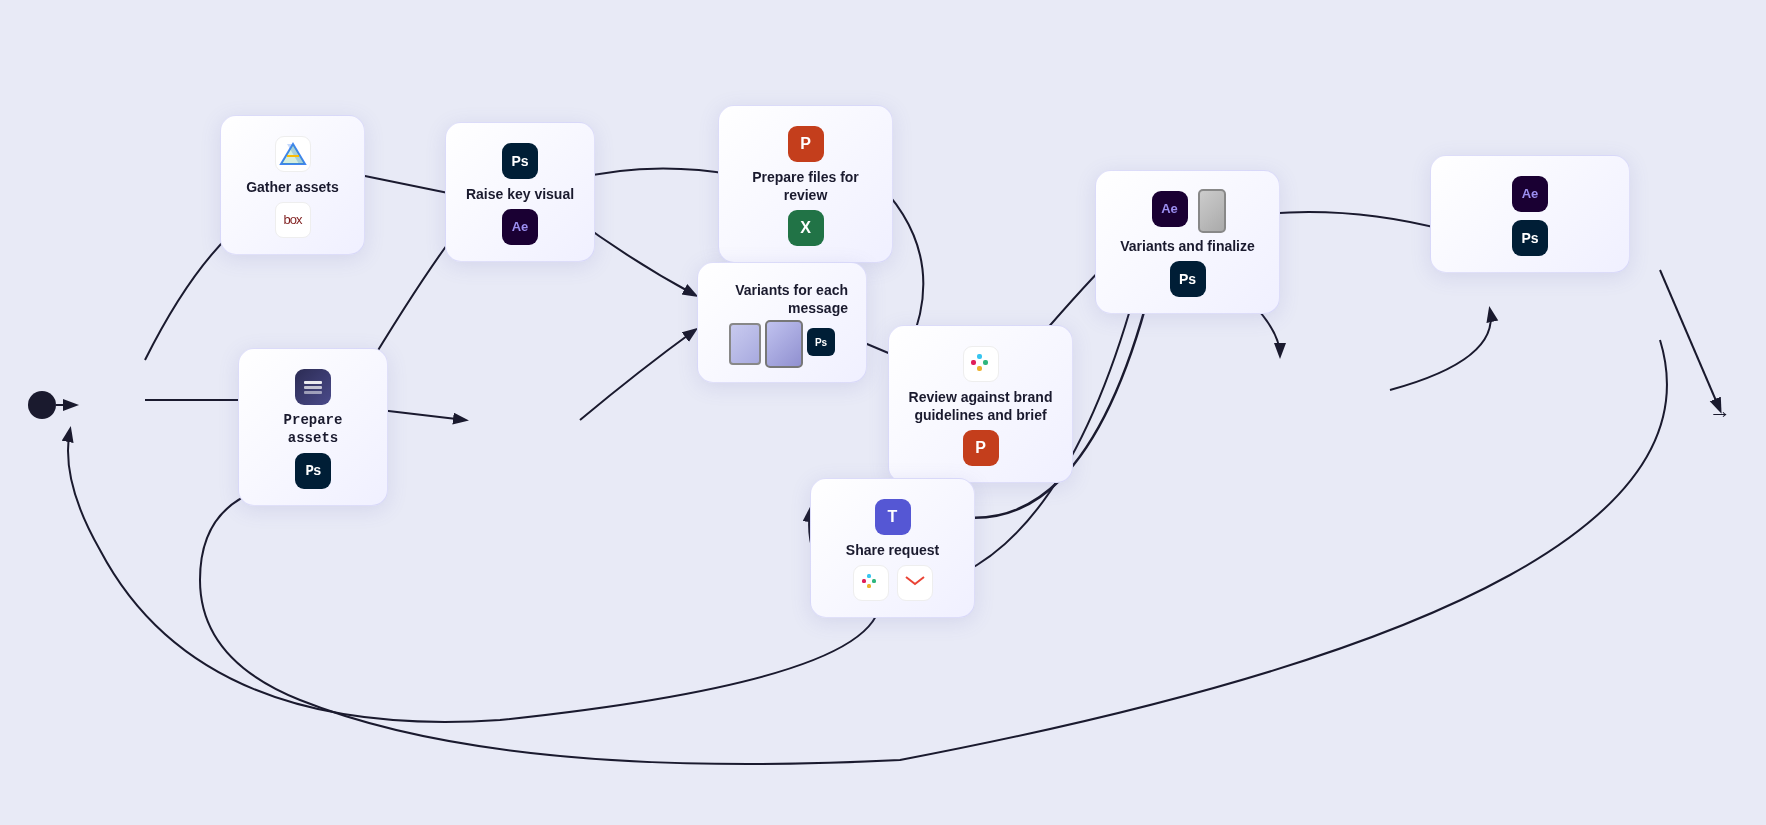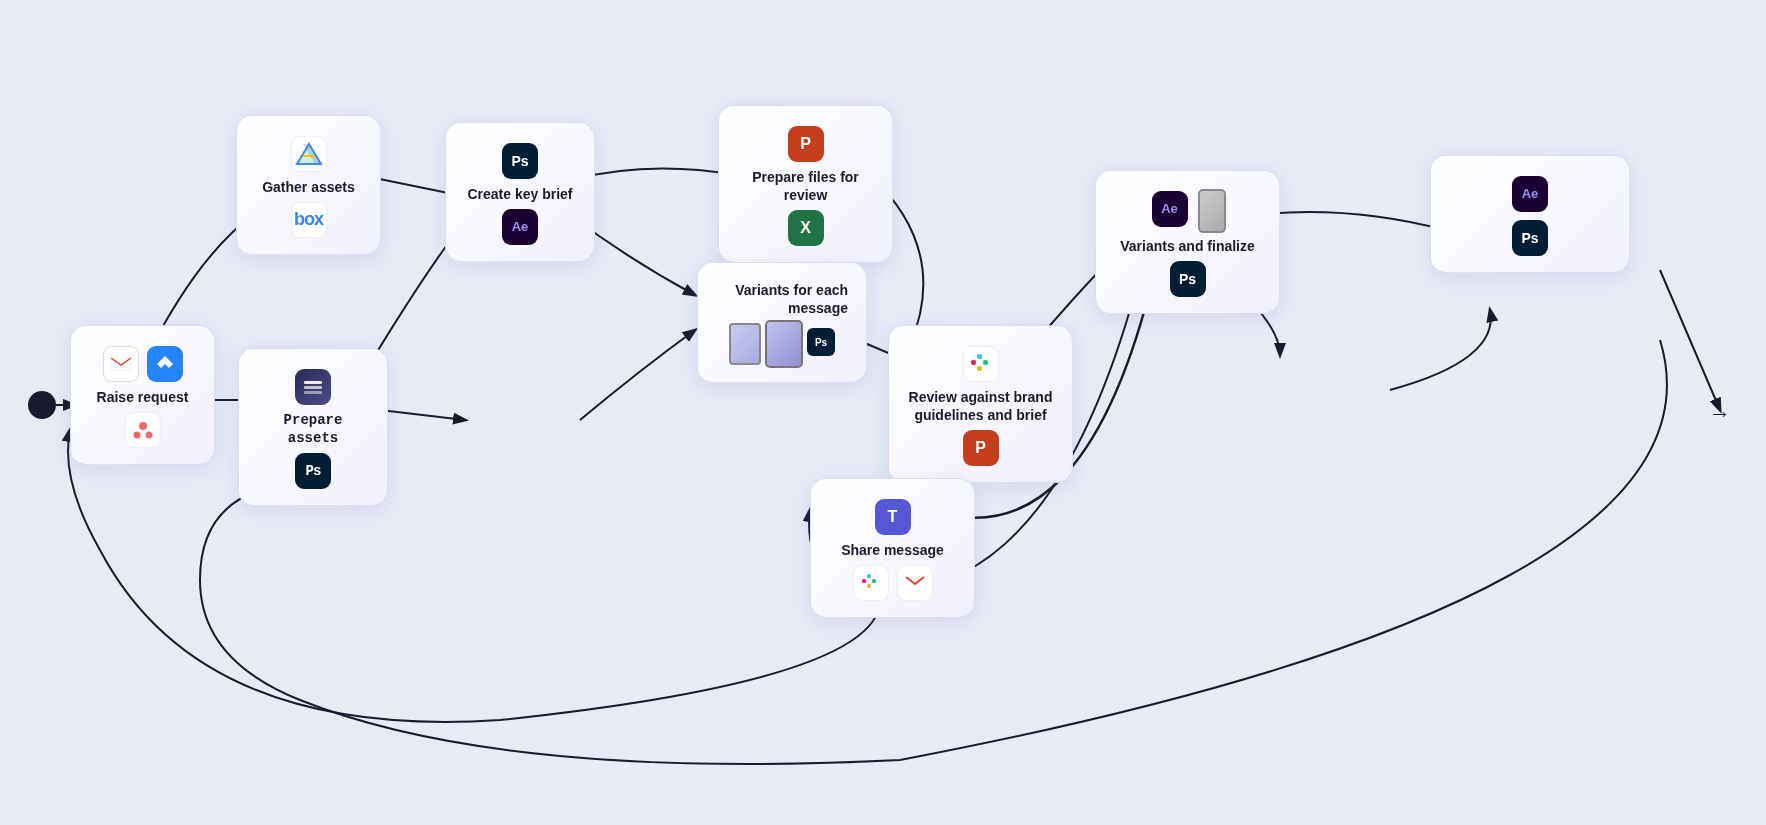--- a/index.html
+++ b/index.html
@@ -137,66 +137,37 @@
 
     <defs>
       <marker id="arrow" markerWidth="8" markerHeight="8" refX="6" refY="3" orient="auto">
         <path d="M0,0 L0,6 L8,3 z" fill="#1a1a2e"></path>
       </marker>
     </defs>
   </svg>
 
   <div class="start-dot"></div>
 
-  <div class="node" style="left:70px; top:325px; width:145px;">
-    <div class="icons-row">
-
-      <div class="app-icon icon-gmail">
-        <svg width="22" height="16" viewBox="0 0 22 16">
-            <rect width="22" height="16" rx="2" fill="#fff"></rect>
-            <path d="M1 2l10 7 10-7" stroke="#ea4335" stroke-width="1.5" fill="none"></path>
-            <path d="M1 2v12h20V2" stroke="#ddd" stroke-width="0.5" fill="none"></path>
-          </svg>
-      </div>
-
-      <div class="app-icon icon-jira" style="background:#2684ff;">
-        <svg width="20" height="20" viewBox="0 0 20 20">
-            <path d="M10 2L2 10l4 4 4-4 4 4 4-4z" fill="white"></path>
-          </svg>
-      </div>
-    </div>
-    <div class="node-title">Raise request</div>
-
-    <div class="icons-row">
-      <div class="app-icon icon-asana" style="background:white; border:1px solid #eee;">
-        <svg width="24" height="24" viewBox="0 0 24 24">
-            <circle cx="12" cy="8" r="4" fill="#f06a6a"></circle>
-            <circle cx="6" cy="17" r="3.5" fill="#f06a6a"></circle>
-            <circle cx="18" cy="17" r="3.5" fill="#f06a6a"></circle>
-          </svg>
-      </div>
-    </div>
-  </div>
-
-  <div class="node" style="left:236px; top:115px; width:145px;align-items:center;">
+
+  <div class="node" style="left:220px; top:115px; width:145px;align-items:center;">
     <div class="icons-row">
 
       <div class="app-icon" style="background:white; border:1px solid #eee;">
         <svg width="28" height="24" viewBox="0 0 28 24">
             <polygon points="14,2 26,22 2,22" fill="none" stroke="#4285f4" stroke-width="2"></polygon>
             <polygon points="14,2 26,22 20,22 8,2" fill="#4285f4" opacity="0.3"></polygon>
             <polygon points="14,2 26,22 2,22" fill="#34a853" opacity="0.2"></polygon>
             <line x1="8" y1="14" x2="20" y2="14" stroke="#fbbc04" stroke-width="2"></line>
           </svg>
       </div>
     </div>
     <div class="node-title">Gather assets</div>
 
     <div class="icons-row">
-      <div class="app-icon icon-box" style="background:white; border:1px solid #eee; font-size:18px; color:#3b82f6; font-weight:700; letter-spacing:-1px; border-radius:8px;">box</div>
+      <div class="app-icon icon-box" style="background:white; border:1px solid #eee; font-size:13px; color:#7f1d1d; font-weight:400; letter-spacing:-1px; border-radius:8px;">box</div>
     </div>
   </div>
 
   <div class="node" style="left:238px; top:348px; width:150px;font-family:Liberation Mono, monospace;">
     <div class="icons-row">
 
       <div class="app-icon" style="background: linear-gradient(135deg,#2c2c54,#4a4a8a);">
         <svg width="22" height="22" viewBox="0 0 22 22">
             <rect x="2" y="5" width="18" height="3" rx="1" fill="white" opacity="0.9"></rect>
             <rect x="2" y="10" width="18" height="3" rx="1" fill="white" opacity="0.7"></rect>
@@ -207,21 +178,21 @@
     <div class="node-title">Prepare assets</div>
     <div class="icons-row">
       <div class="app-icon icon-ps" style="background:#001e36; font-size:14px; font-weight:800; letter-spacing:-1px;">Ps</div>
     </div>
   </div>
 
   <div class="node" style="left:445px; top:122px; width:150px;">
     <div class="icons-row">
       <div class="app-icon icon-ps" style="background:#001e36; font-size:14px; font-weight:800;">Ps</div>
     </div>
-    <div class="node-title">Create key brief</div>
+    <div class="node-title">Raise key visual</div>
     <div class="icons-row">
       <div class="app-icon icon-ae" style="background:#1a0033; font-size:13px; font-weight:800; color:#9b8ef0;">Ae</div>
     </div>
   </div>
 
 
   <div class="node" style="left:718px; top:105px; width:175px;">
     <div class="icons-row">
 
       <div class="app-icon icon-ppt" style="background:#c43e1c; font-size:16px; font-weight:900; color:white;">P</div>
@@ -262,21 +233,21 @@
     <div class="icons-row">
       <div class="app-icon" style="background:#c43e1c; font-size:16px; font-weight:900; color:white;">P</div>
     </div>
   </div>
 
   <div class="node" style="left:810px; top:478px; width:165px;">
     <div class="icons-row">
 
       <div class="app-icon" style="background:#5557d4; color:white; font-size:16px; font-weight:700;">T</div>
     </div>
-    <div class="node-title">Share message</div>
+    <div class="node-title">Share request</div>
     <div class="icons-row">
 
       <div class="app-icon" style="background:white;border:1px solid #eee;">
         <svg width="20" height="20" viewBox="0 0 20 20">
           <rect x="1" y="6" width="4" height="4" rx="1.5" fill="#e01e5a"></rect>
           <rect x="6" y="1" width="4" height="4" rx="1.5" fill="#36c5f0"></rect>
           <rect x="11" y="6" width="4" height="4" rx="1.5" fill="#2eb67d"></rect>
           <rect x="6" y="11" width="4" height="4" rx="1.5" fill="#ecb22e"></rect>
         </svg>
       </div>

